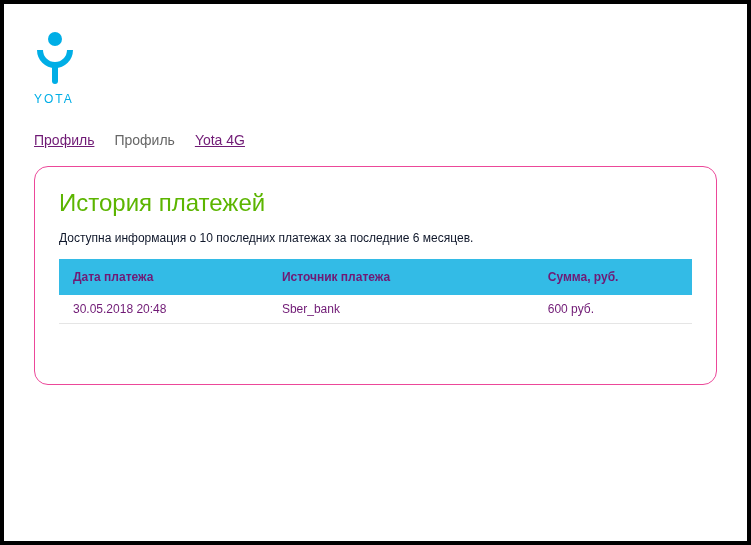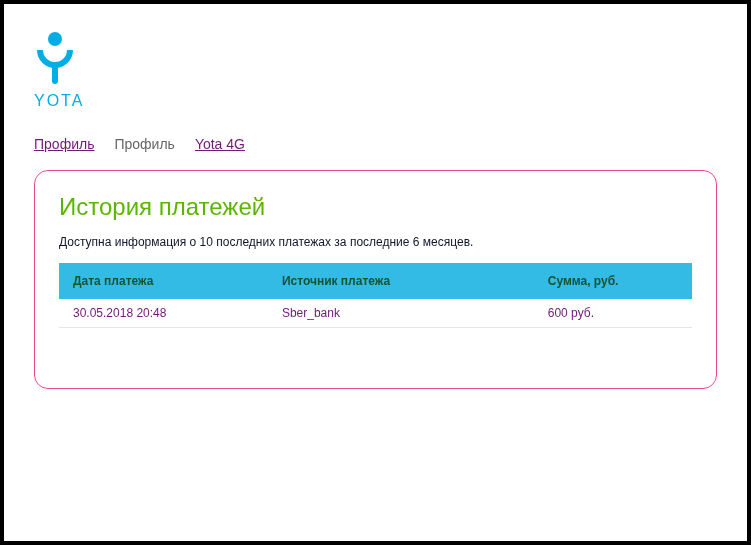--- a/index.html
+++ b/index.html
@@ -18,21 +18,21 @@
       position: relative;
     }
     .logo-wrap {
       margin-bottom: 26px;
     }
     .logo-icon svg {
       display: block;
     }
     .logo-text {
       color: #00aee6;
-      font-size: 16px;
+      font-size: 12px;
       font-weight: 400;
       letter-spacing: 2px;
       margin-top: 6px;
       font-family: Arial, sans-serif;
     }
     .nav {
       display: flex;
       gap: 20px;
       margin-bottom: 18px;
       font-size: 14px;
@@ -61,21 +61,21 @@
       font-size: 12px;
       margin-bottom: 14px;
     }
     .tbl {
       width: 100%;
       border-collapse: collapse;
       font-size: 12px;
     }
     .tbl th {
       background: #33bbe6;
-      color: #14532d;
+      color: #701a75;
       text-align: left;
       font-weight: bold;
       padding: 11px 14px;
     }
     .tbl td {
       padding: 7px 14px;
       color: #701a75;
       border-bottom: 1px solid #e5e5e5;
     }
     .tbl tbody tr:nth-child(even) td {

